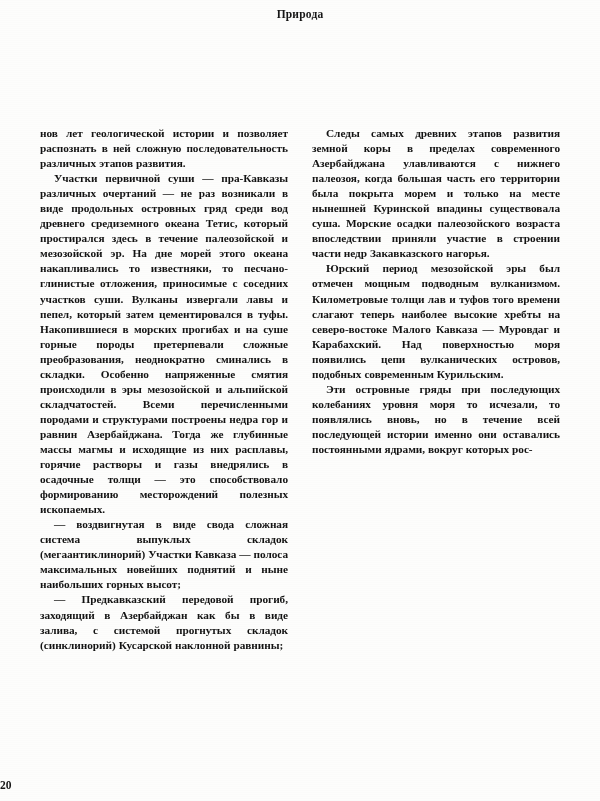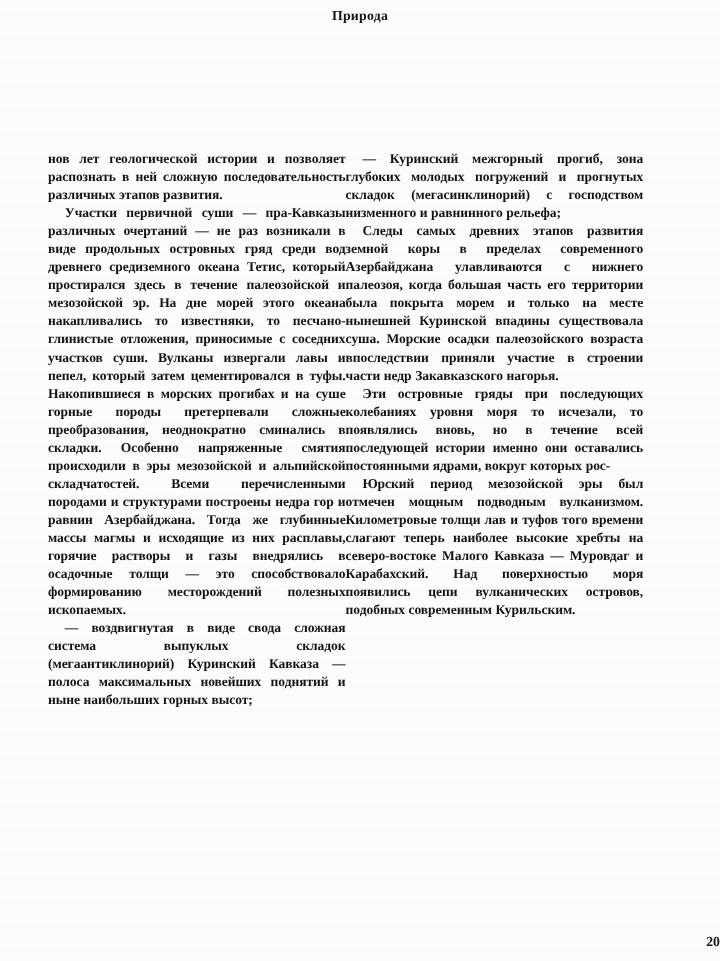--- a/index.html
+++ b/index.html
@@ -34,20 +34,21 @@
     letter-spacing: 0.2px;
     color: #161616;
   }
 
   .columns {
     position: absolute;
     top: 126px;
     left: 40px;
     width: 521px;
     display: flex;
+    gap: 24px;
     font-family: Liberation Serif, serif;
   }
 
   .col {
     width: 248px;
   }
 
   .col p {
     margin: 0;
     font-size: 11.3px;
@@ -67,21 +68,21 @@
 
   .col p.hang {
     text-indent: 14px;
   }
 
   .page-number {
     position: absolute;
     bottom: 10px;
     left: 0;
     width: 600px;
-    text-align: right;
+    text-align: left;
     font-size: 11.5px;
     font-weight: bold;
     color: #161616;
   }
 
   
   .grain {
     position: absolute;
     inset: 0;
     pointer-events: none;
@@ -95,28 +96,28 @@
 
 <div class="page">
 
   <div class="running-head">Природа</div>
 
   <div class="columns">
 
     <div class="col">
       <p>нов лет геологической истории и позволяет распознать в ней сложную последовательность различных этапов развития.</p>
       <p class="indent">Участки первичной суши — пра-Кавказы различных очертаний — не раз возникали в виде продольных островных гряд среди вод древнего средиземного океана Тетис, который простирался здесь в течение палеозойской и мезозойской эр. На дне морей этого океана накапливались то известняки, то песчано-глинистые отложения, приносимые с соседних участков суши. Вулканы извергали лавы и пепел, который затем цементировался в туфы. Накопившиеся в морских прогибах и на суше горные породы претерпевали сложные преобразования, неоднократно сминались в складки. Особенно напряженные смятия происходили в эры мезозойской и альпийской складчатостей. Всеми перечисленными породами и структурами построены недра гор и равнин Азербайджана. Тогда же глубинные массы магмы и исходящие из них расплавы, горячие растворы и газы внедрялись в осадочные толщи — это способствовало формированию месторождений полезных ископаемых.</p>
-      <p class="hang">— воздвигнутая в виде свода сложная система выпуклых складок (мегаантиклинорий) Куринский Кавказа — полоса максимальных новейших поднятий и ныне наибольших горных высот;</p>
+      <p class="hang">— воздвигнутая в виде свода сложная система выпуклых складок (мегаантиклинорий) Участки Кавказа — полоса максимальных новейших поднятий и ныне наибольших горных высот;</p>
+      <p class="hang">— Предкавказский передовой прогиб, заходящий в Азербайджан как бы в виде залива, с системой прогнутых складок (синклинорий) Кусарской наклонной равнины;</p>
     </div>
 
     <div class="col">
-      <p class="hang">— Куринский межгорный прогиб, зона глубоких молодых погружений и прогнутых складок (мегасинклинорий) с господством низменного и равнинного рельефа;</p>
       <p class="indent">Следы самых древних этапов развития земной коры в пределах современного Азербайджана улавливаются с нижнего палеозоя, когда большая часть его территории была покрыта морем и только на месте нынешней Куринской впадины существовала суша. Морские осадки палеозойского возраста впоследствии приняли участие в строении части недр Закавказского нагорья.</p>
+      <p class="indent">Юрский период мезозойской эры был отмечен мощным подводным вулканизмом. Километровые толщи лав и туфов того времени слагают теперь наиболее высокие хребты на северо-востоке Малого Кавказа — Муровдаг и Карабахский. Над поверхностью моря появились цепи вулканических островов, подобных современным Курильским.</p>
       <p class="indent">Эти островные гряды при последующих колебаниях уровня моря то исчезали, то появлялись вновь, но в течение всей последующей истории именно они оставались постоянными ядрами, вокруг которых рос-</p>
-      <p class="indent">Юрский период мезозойской эры был отмечен мощным подводным вулканизмом. Километровые толщи лав и туфов того времени слагают теперь наиболее высокие хребты на северо-востоке Малого Кавказа — Муровдаг и Карабахский. Над поверхностью моря появились цепи вулканических островов, подобных современным Курильским.</p>
     </div>
 
   </div>
 
   <div class="page-number">20</div>
 
   <div class="grain"></div>
 
 </div>
 

